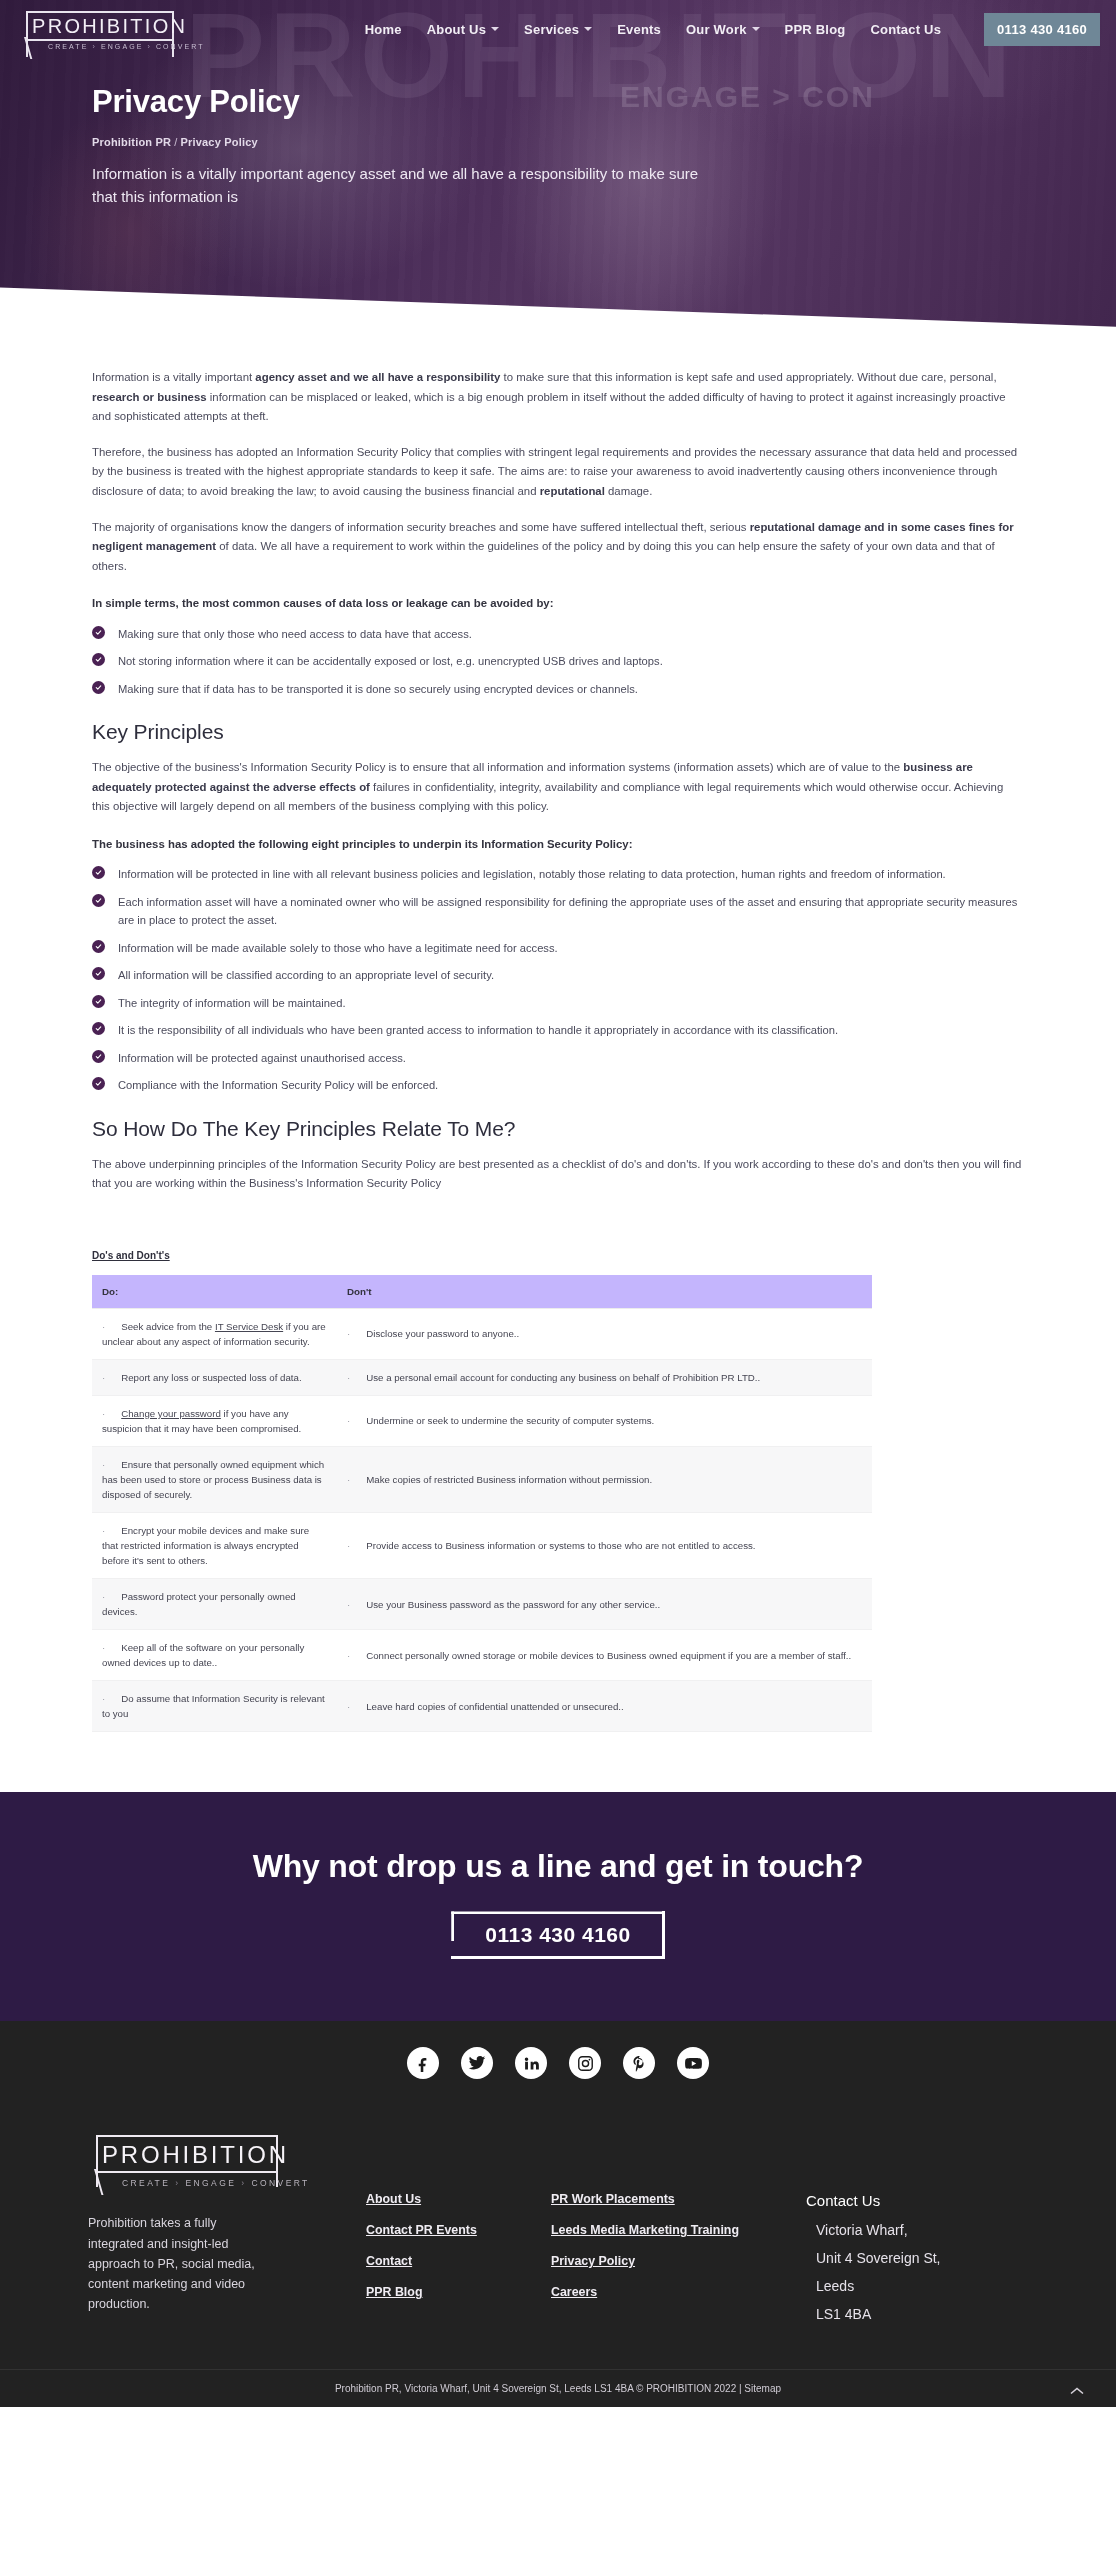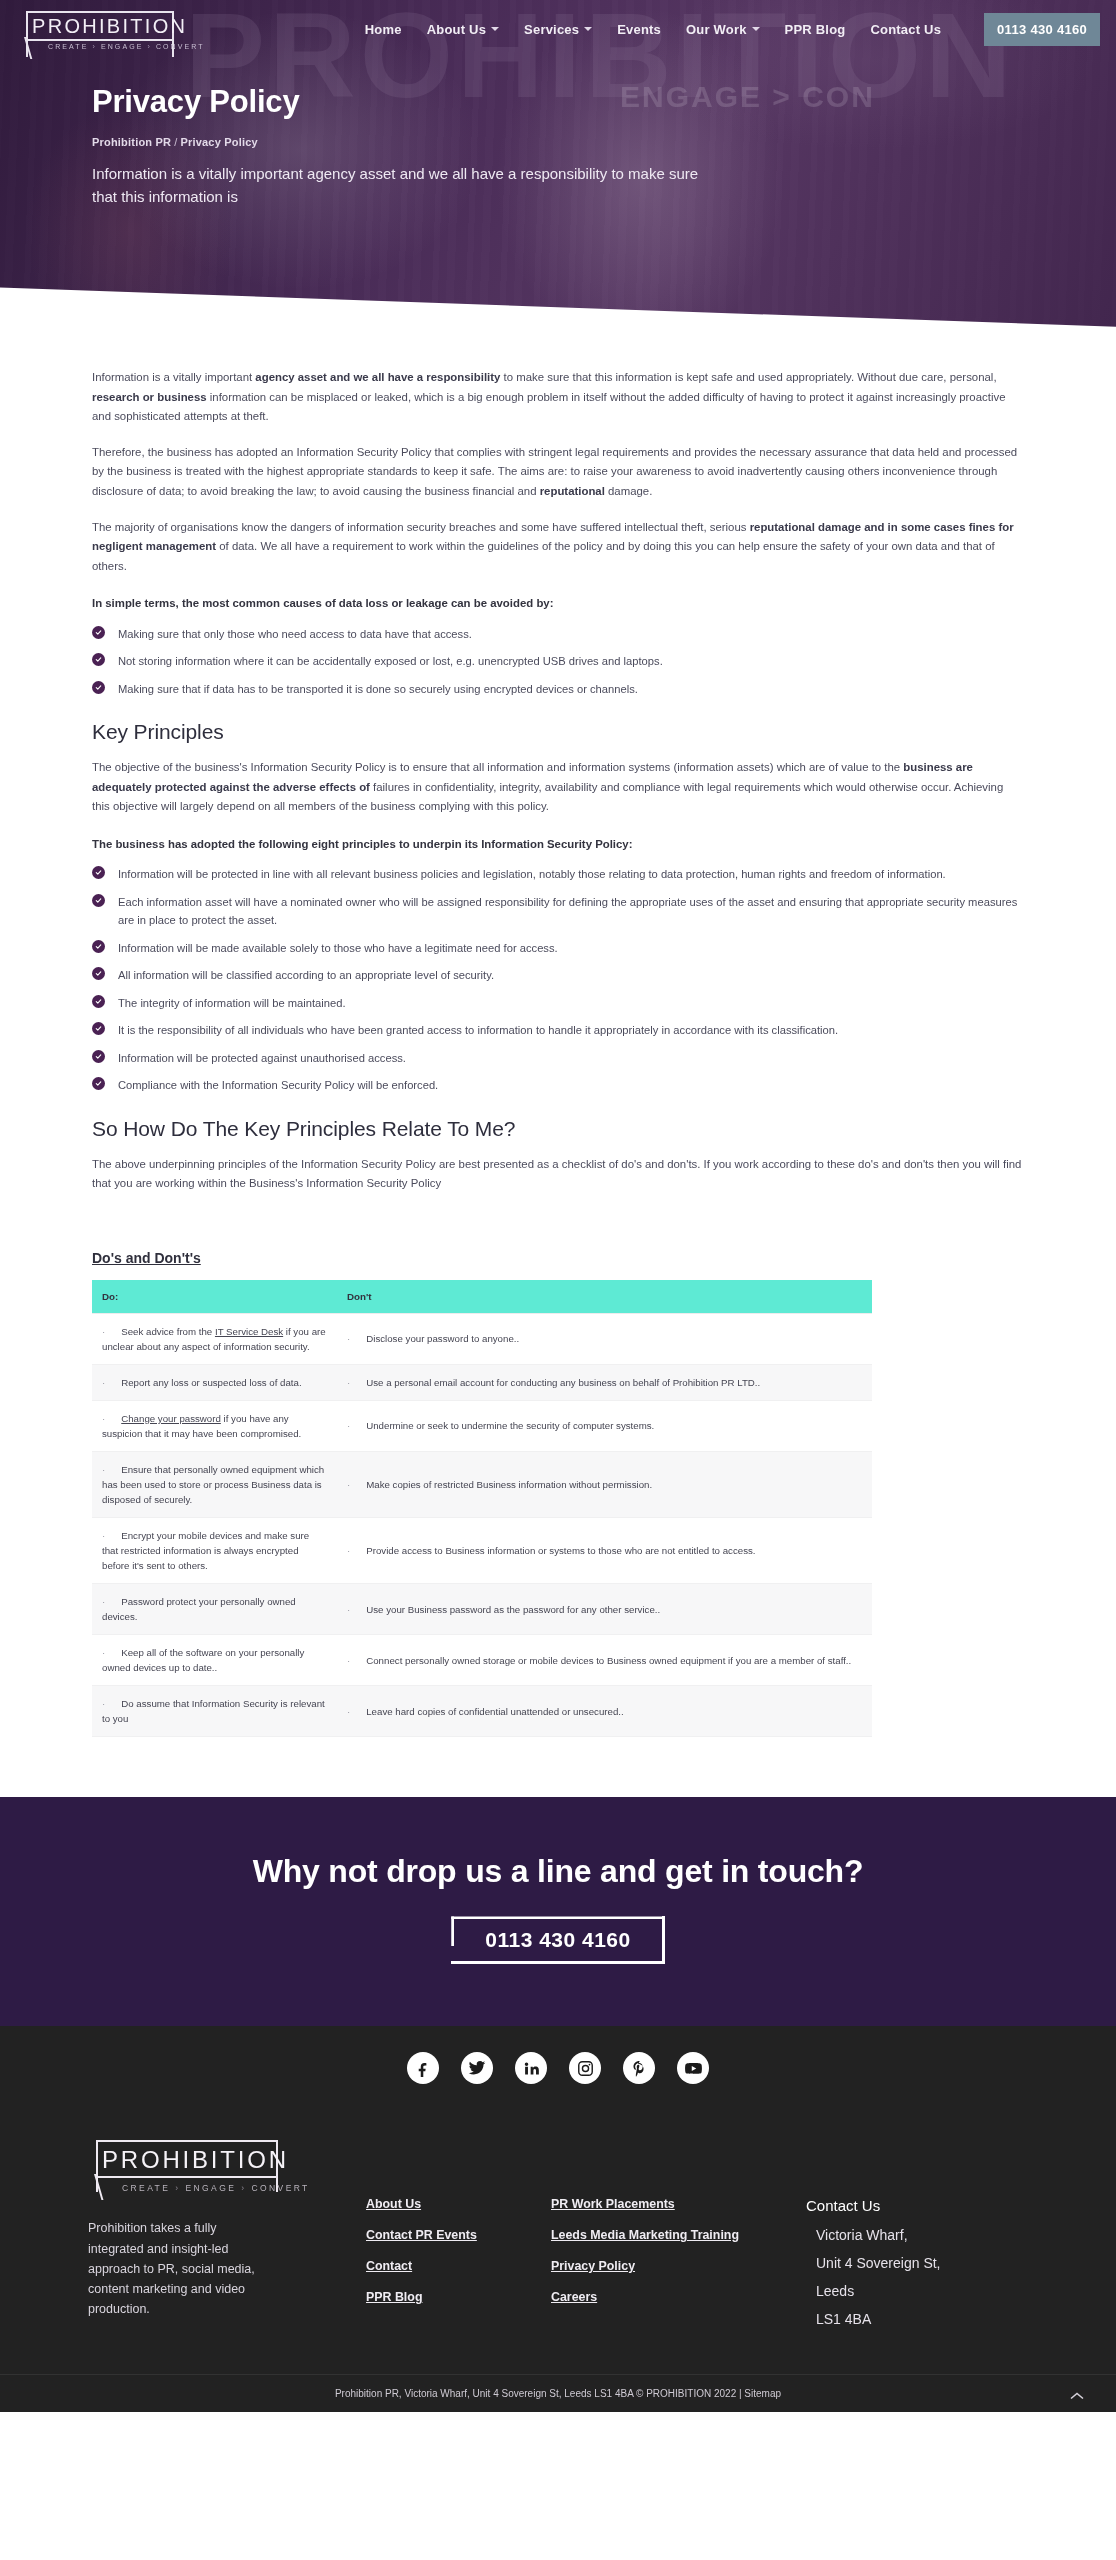--- a/index.html
+++ b/index.html
@@ -233,21 +233,21 @@
   .tick svg { display:block; }
 
   h2.sec {
     font-size:21px;
     font-weight:400;
     color:#2e2e3d;
     margin:22px 0 14px 0;
     letter-spacing:-.1px;
   }
   .dd-heading {
-    font-size:14px;
+    font-size:10px;
     font-weight:700;
     color:#2f2f3c;
     text-decoration:underline;
     margin:40px 0 14px 0;
     display:inline-block;
   }
 
   
   table.dd {
     width:780px;
@@ -265,21 +265,21 @@
     background:#f7f7f8;
     border-bottom:1px solid #ececed;
   }
   table.dd td {
     padding:10px 10px;
     vertical-align:middle;
     line-height:1.55;
     border-bottom:1px solid #f0f0f1;
   }
   table.dd tr.alt td { background:#f7f7f8; }
-  table.dd tr.alt th { background:#5eead4; }
+  table.dd tr.alt th { background:#c4b5fd; }
   table.dd col.c1 { width:245px; }
   table.dd col.c2 { width:535px; }
   .cellbullet { color:#9a9aa4; margin-right:16px; }
   table.dd a { color:#454552; text-decoration:underline; }
 
   
   .cta {
     background:#2e1b45;
     padding:56px 0 62px 0;
     text-align:center;

